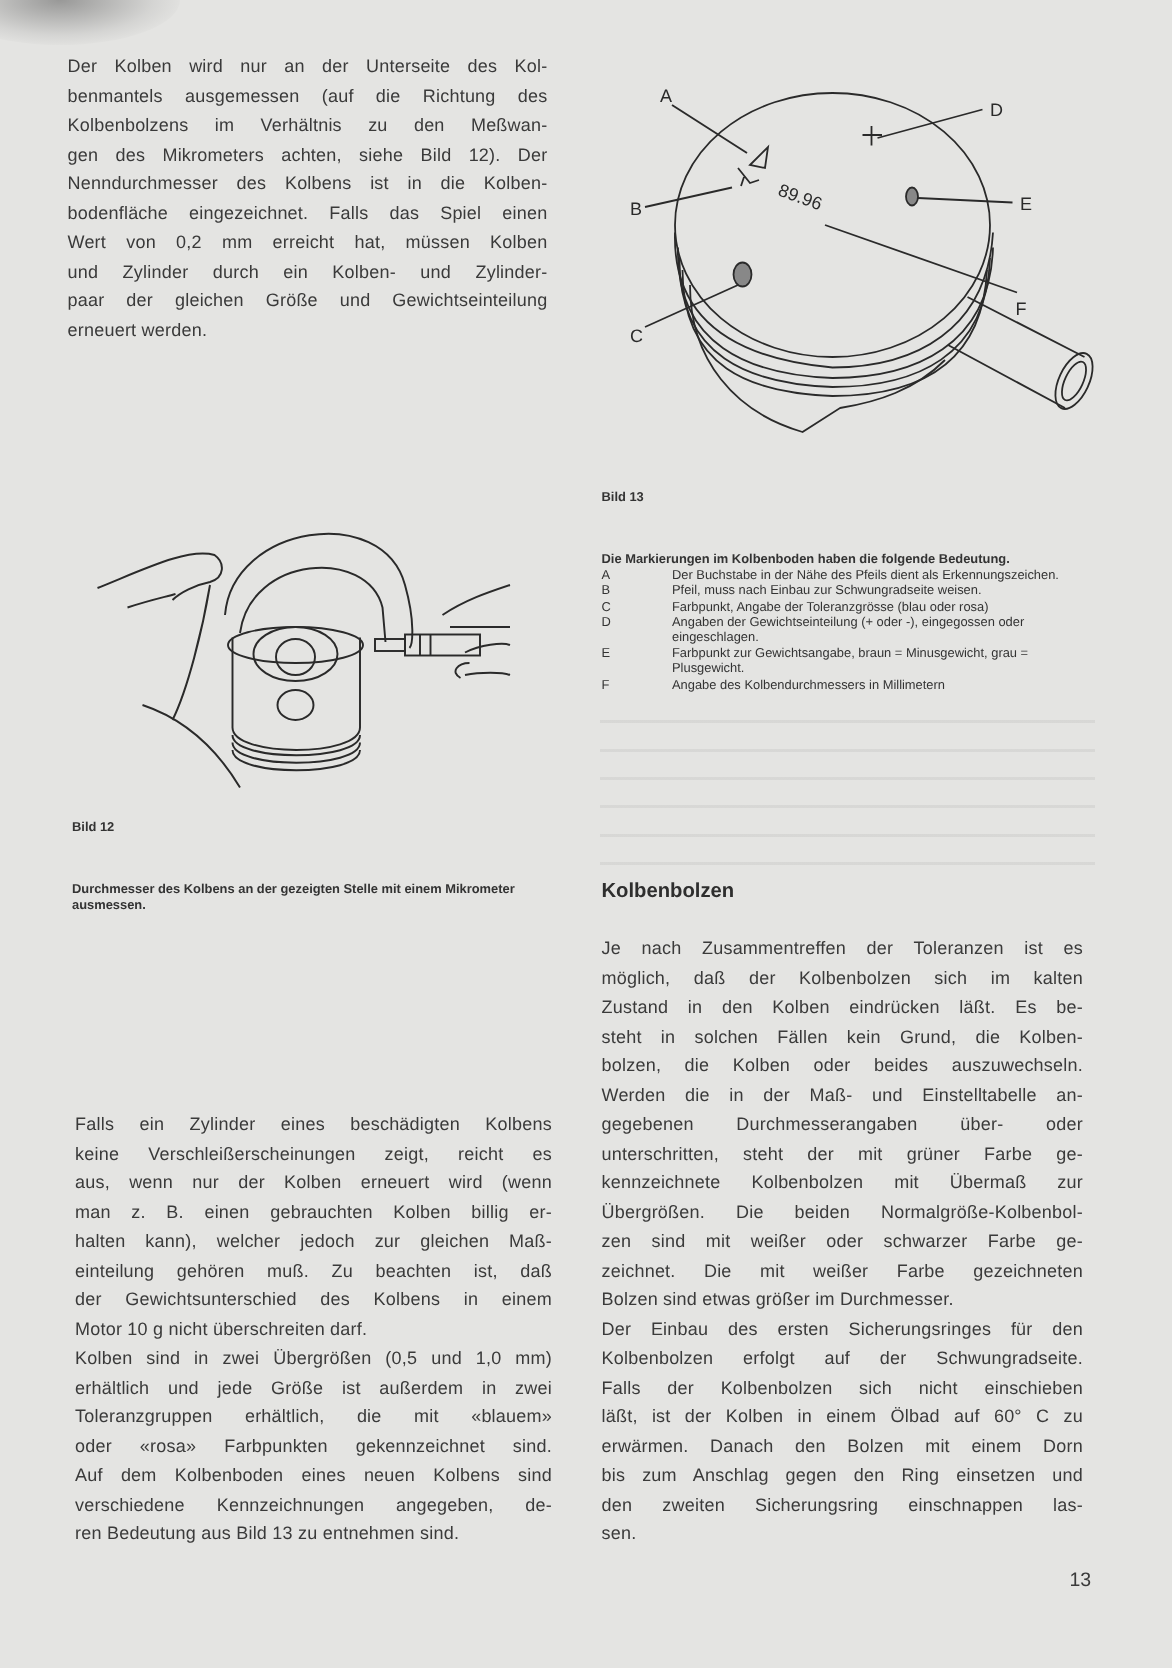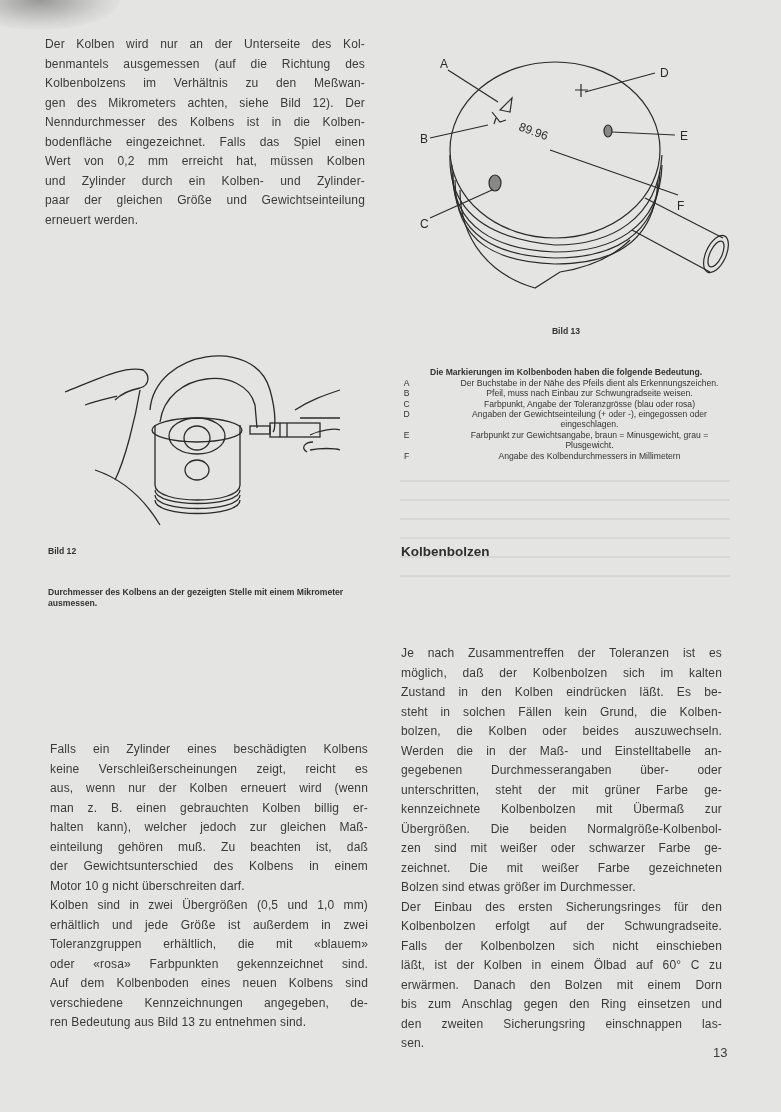--- a/index.html
+++ b/index.html
@@ -19,32 +19,32 @@
     font-size: 12px;
     line-height: 19.5px;
     text-align: justify;
     letter-spacing: 0.15px;
     margin: 0;
   }
   .para span.line { display: block; text-align: justify; text-align-last: justify; }
   .para span.line.last { text-align-last: left; }
   #p1 { left: 45px; top: 35px; width: 320px; }
   #p-left2 { left: 50px; top: 740px; width: 318px; }
-  #p-right1 { left: 401px; top: 644px; width: 321px; }
+  #p-right1 { left: 401px; top: 623px; width: 321px; }
   .heading {
-    position: absolute; left: 401px; top: 544px;
+    position: absolute; left: 401px; top: 586px;
     font-weight: bold; font-size: 13.5px; color: #2e2e2e;
   }
   .caption {
     position: absolute; font-size: 8.6px; line-height: 10.4px; color: #333;
   }
   .caption .cap-title { font-weight: bold; display: block; }
   .caption .cap-desc { font-weight: bold; display: block; margin-top: 31px; }
   #cap12 { left: 48px; top: 546px; width: 300px; }
-  #cap13 { left: 401px; top: 326px; width: 330px; text-align: center; }
+  #cap13 { left: 401px; top: 326px; width: 330px; }
   .legend-row { display: flex; }
   .legend-key { width: 11px; flex: none; }
   .legend-text { flex: 1; padding-left: 36px; }
   .pagenum {
     position: absolute; left: 713px; top: 1045px; font-size: 13px; color: #3a3a3a;
   }
   svg.fig { position: absolute; }
   #fig13 { left: 400px; top: 40px; width: 340px; height: 280px; }
   #fig12 { left: 55px; top: 330px; width: 300px; height: 200px; }
   .fig-label { font-family: "Liberation Sans", sans-serif; font-size: 12px; fill: #2a2a2a; }

